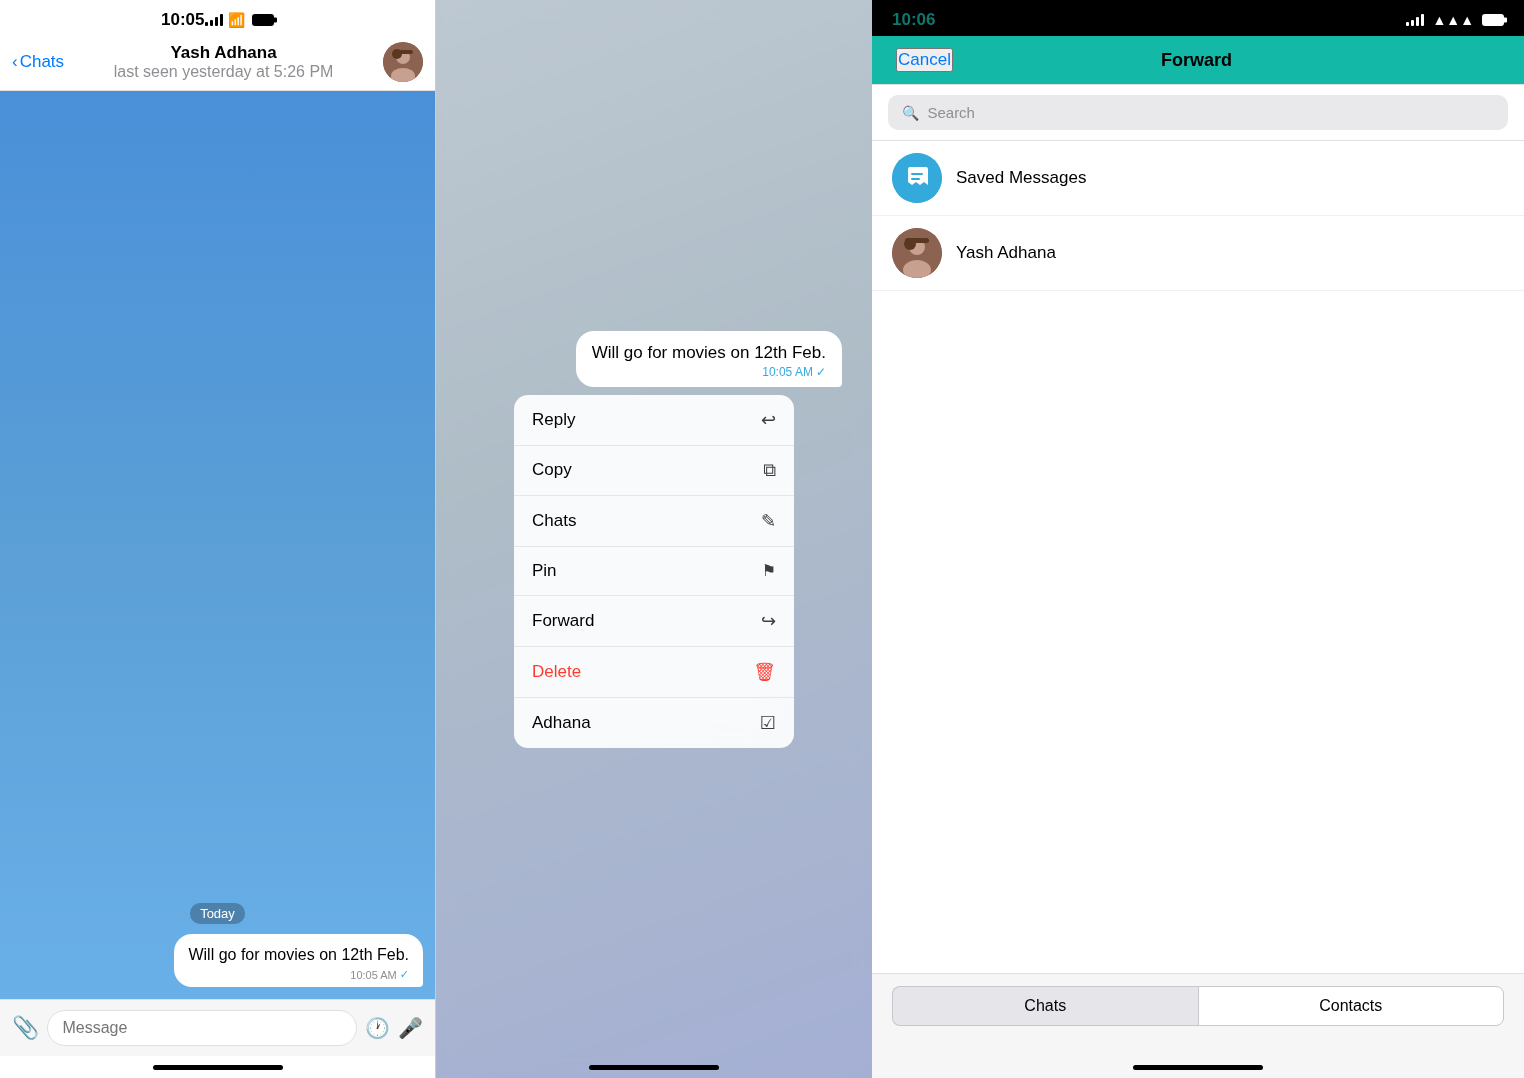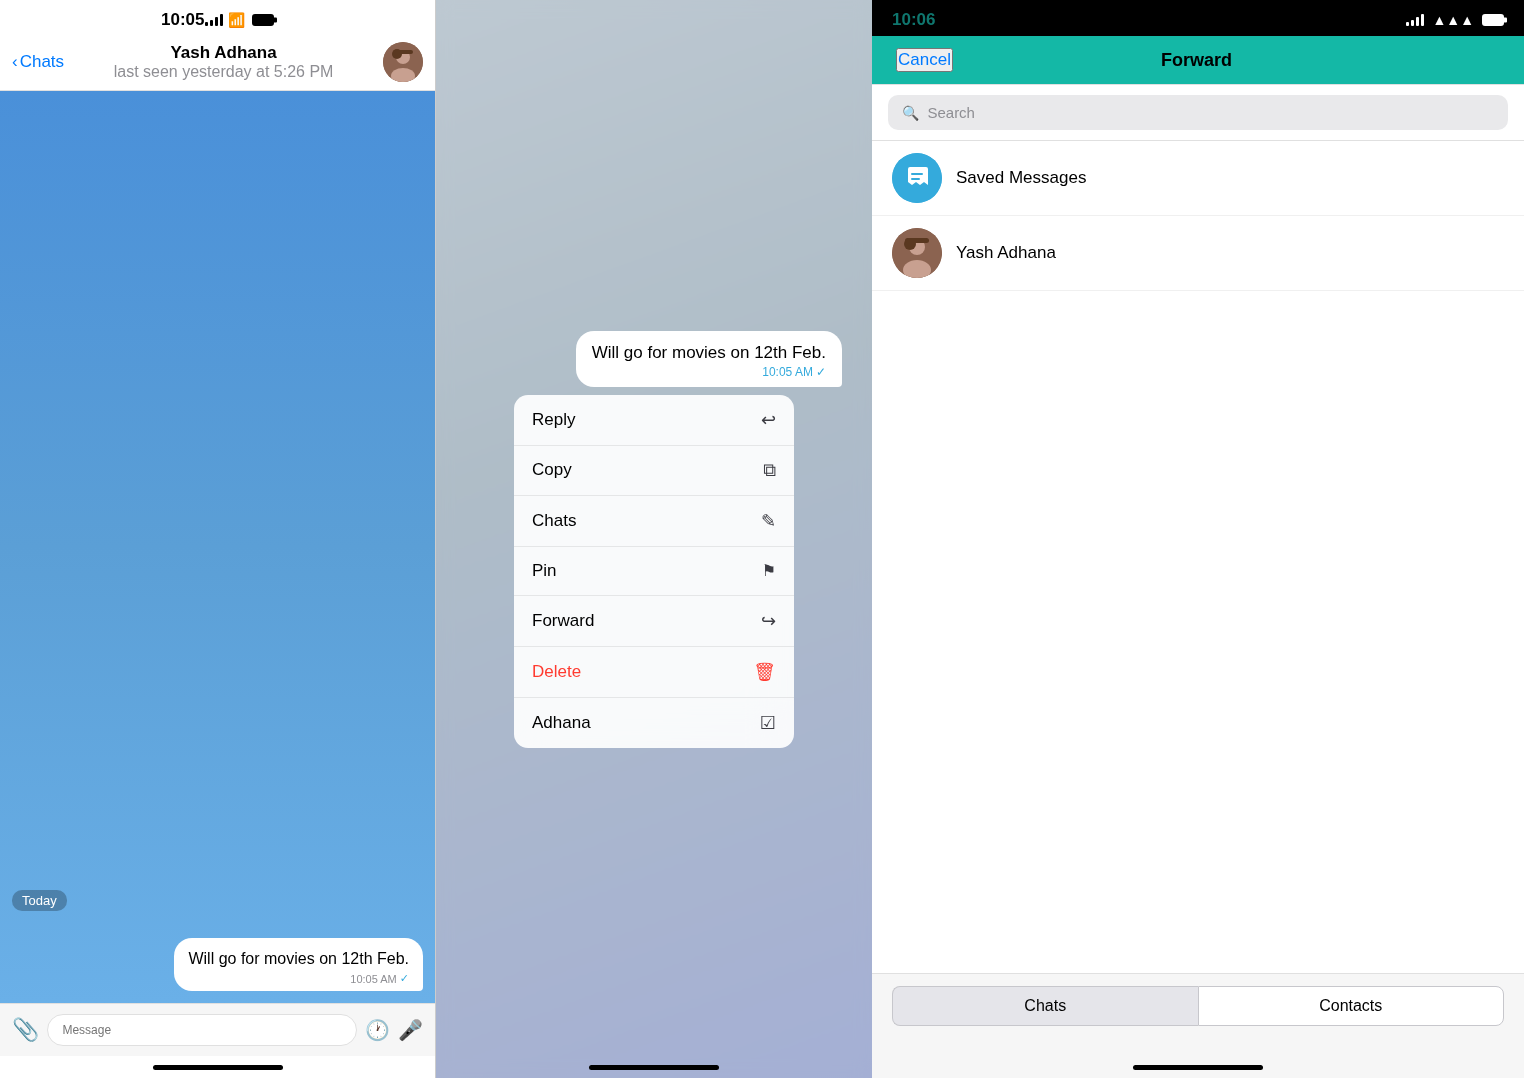--- a/index.html
+++ b/index.html
@@ -87,22 +87,22 @@
     .chat-messages {
       flex: 1;
       background: linear-gradient(180deg, #4a90d9 0%, #5b9fd6 50%, #6ab0e8 100%);
       padding: 12px;
       display: flex;
       flex-direction: column;
       justify-content: flex-end;
     }
     .chat-date-badge {
       display: flex;
-      justify-content: flex-start;
-      margin-bottom: 27px;
+      justify-content: center;
+      margin-bottom: 10px;
     }
     .date-badge-text {
       background: rgba(0,0,0,0.25);
       color: #fff;
       font-size: 13px;
       padding: 3px 10px;
       border-radius: 10px;
     }
     .message-bubble {
       background: #fff;
@@ -144,21 +144,21 @@
       font-size: 22px;
       color: #8e8e93;
       cursor: pointer;
     }
     .input-field {
       flex: 1;
       background: #fff;
       border: 1px solid #e0e0e0;
       border-radius: 20px;
       padding: 8px 14px;
-      font-size: 12px;
+      font-size: 16px;
       color: #8e8e93;
       outline: none;
     }
     .input-emoji-btn {
       font-size: 20px;
       color: #8e8e93;
       cursor: pointer;
     }
     .input-mic-btn {
       font-size: 20px;

